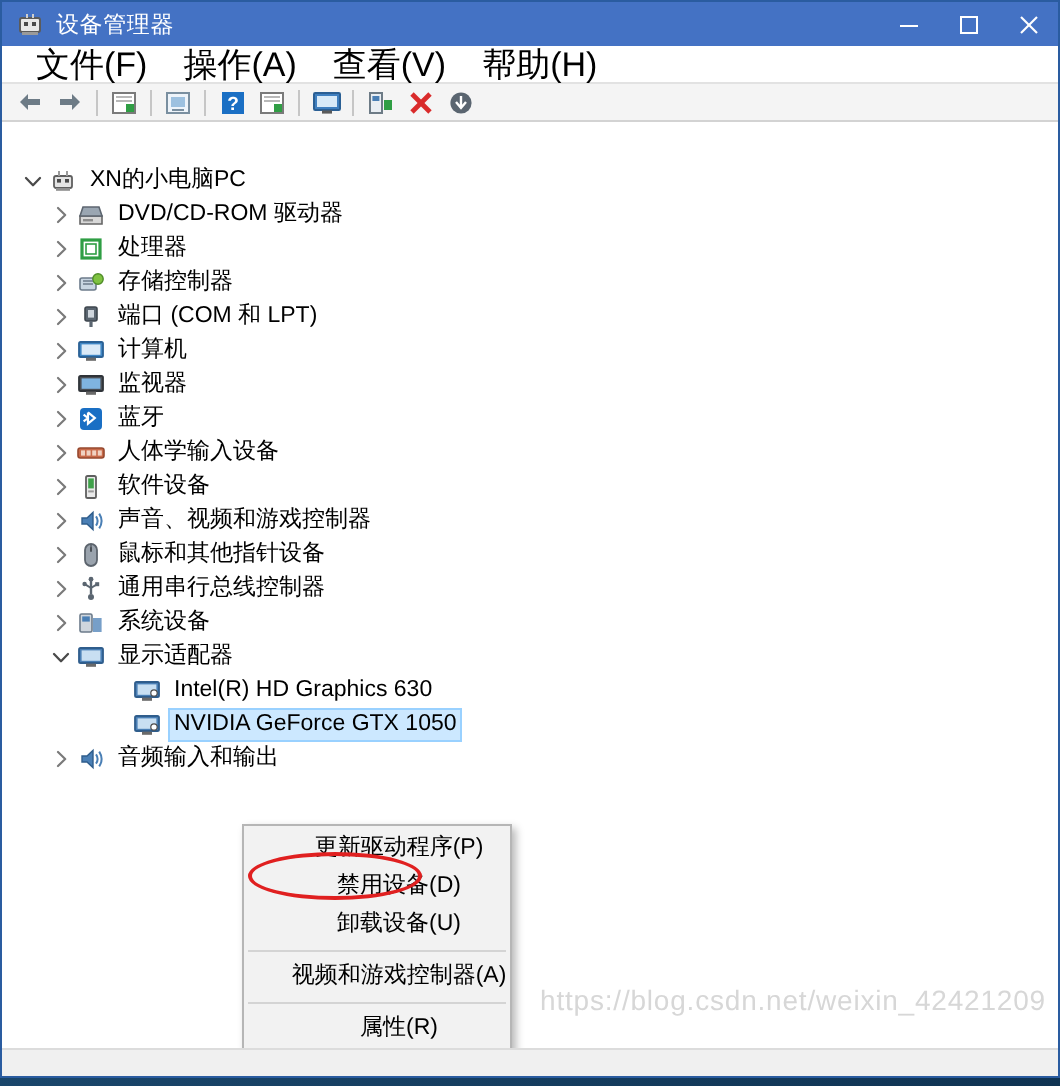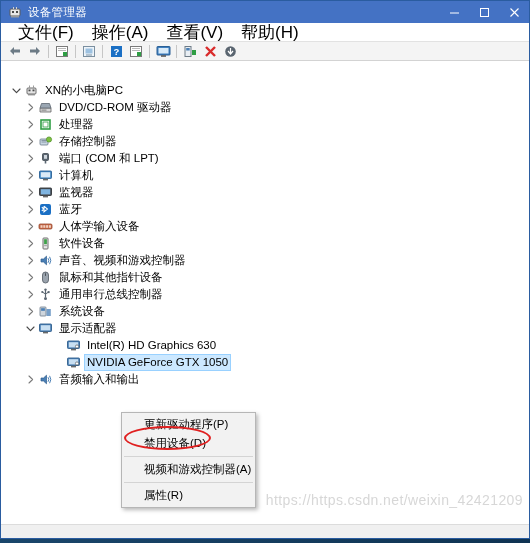--- a/index.html
+++ b/index.html
@@ -115,21 +115,21 @@
   
   .ctxmenu{
     position:absolute;
     left:120px;top:350px;
     width:133px;
     background:#f2f2f2;
     border:1px solid #b6b6b6;
     box-shadow:2px 2px 4px rgba(0,0,0,.28);
     padding:2px 0;
     z-index:40;
-    font-size:11.5px;color:#000000;
+    font-size:11.5px;color:#000000;text-align:center;
   }
   .ctx-item{
     height:19px;line-height:19px;
     padding-left:22px;white-space:nowrap;
   }
   .ctx-item.bold{font-weight:normal;}
   .ctx-sep{
     height:1px;background:#d4d4d4;margin:3px 2px 3px 2px;
   }
   
@@ -544,25 +544,26 @@
               <path d="M11.6 3.8 Q14 7.5 11.6 11.2" stroke="#4a7fb5" stroke-width="1" fill="none"></path>
             </svg>
           </span>
           <span class="label-wrap">音频输入和输出</span>
         </div>
       </div>
 
     <div class="ctxmenu" id="ctx-root">
         <div class="ctx-item">更新驱动程序(P)</div>
         <div class="ctx-item">禁用设备(D)</div>
+        <div class="ctx-item">卸载设备(U)</div>
         <div class="ctx-sep"></div>
         <div class="ctx-item">视频和游戏控制器(A)</div>
         <div class="ctx-sep"></div>
         <div class="ctx-item bold">属性(R)</div>
       </div>
 
     <div class="annot"></div>
 
-    <div class="watermark">https://https.csdn.net/weixin_42421209</div>
+    <div class="watermark">https://blog.csdn.net/weixin_42421209</div>
   </div>
 
   <div class="statusbar"></div>
 </div>
 
 </body></html>

